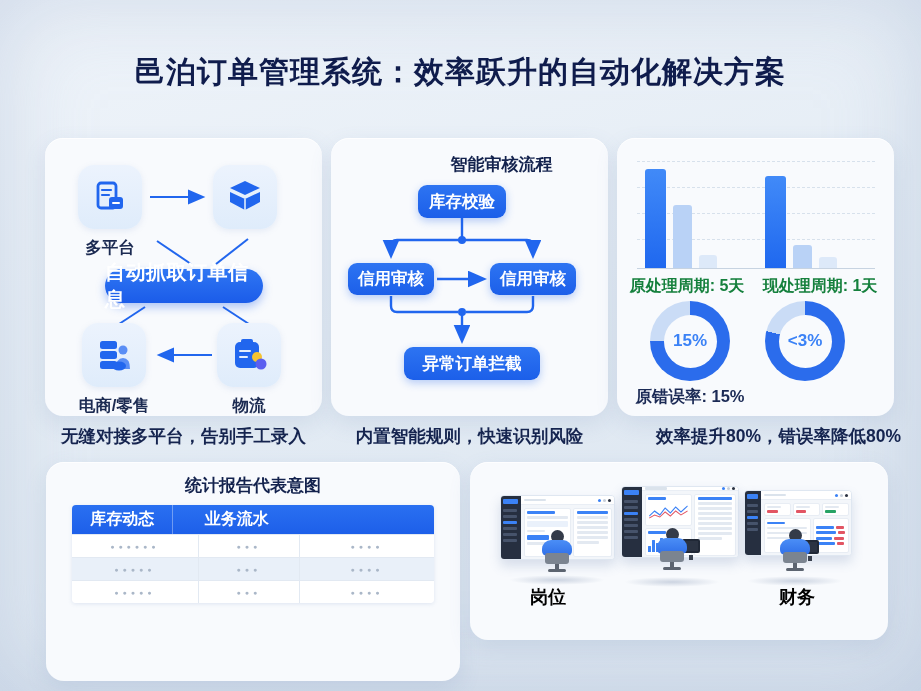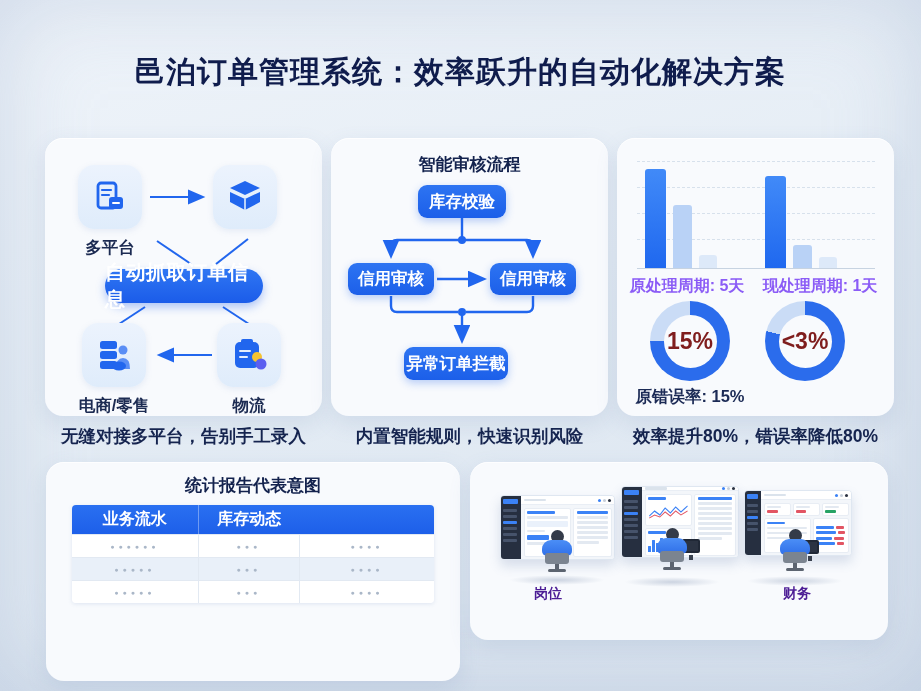--- a/index.html
+++ b/index.html
@@ -12,21 +12,21 @@
   }
   .page-title {
     position:absolute; top:52px; left:0; width:100%; text-align:center;
     font-size:30px; font-weight:900; color:#0f1c4c; letter-spacing:1px;
   }
   .card {
     position:absolute; background:#f8fafd; border-radius:18px;
     box-shadow:0 8px 22px rgba(90,120,170,.14), 0 1px 0 rgba(255,255,255,.8) inset;
   }
   .card1 { left:45px;  top:138px; width:277px; height:278px; }
-  .card2 { left:331px; top:138px; width:277px; height:278px; }
+  .card2 { left:331px; top:138px; width:277px; height:278px;padding-left:32px; }
   .card3 { left:617px; top:138px; width:277px; height:278px; }
   .card4 { left:46px;  top:462px; width:414px; height:219px; }
   .card5 { left:470px; top:462px; width:418px; height:178px; }
   .cap {
     position:absolute; text-align:center; font-size:17.5px; font-weight:700; color:#15244f;
   }
   .cap-row1 { top:424px; width:277px; }
   .in-card-title { position:absolute; width:100%; text-align:center; font-size:17px; font-weight:800; color:#13224d; }
 
   
@@ -52,26 +52,26 @@
     color:#fff; font-size:16.5px; font-weight:700; display:flex; align-items:center; justify-content:center;
     box-shadow:0 3px 8px rgba(28,95,233,.3);
   }
 
   
   .grid-line { position:absolute; left:20px; width:238px; border-top:1.5px dashed #d7e1ec; }
   .base-line { position:absolute; left:20px; width:238px; border-top:1.5px solid #c7d3e1; }
   .bar-group { position:absolute; height:130px; display:flex; align-items:flex-end; gap:7px; }
   .bar { border-radius:3px 3px 0 0; }
   .bar.b0 { width:21px; } .bar.b1 { width:19px; } .bar.b2 { width:18px; }
-  .bar-label { position:absolute; top:138px; text-align:center; font-size:16px; font-weight:700; color:#8b5cf6; }
+  .bar-label { position:absolute; top:138px; text-align:center; font-size:16px; font-weight:700; color:#15803d; }
   .donut { position:absolute; top:163px; width:80px; height:80px; border-radius:50%;
            display:flex; align-items:center; justify-content:center; }
   .donut-hole { width:53px; height:53px; border-radius:50%; background:#f8fafd;
                 display:flex; align-items:center; justify-content:center;
-                font-size:23px; font-weight:800; color:#7f1d1d; }
+                font-size:17px; font-weight:800; color:#3b82f6; }
   .donut-label { position:absolute; top:248px; text-align:center; font-size:16.5px; font-weight:700; color:#1b2a55; }
 
   
   .report-table { position:absolute; left:26px; top:43px; width:362px; border-radius:4px; overflow:hidden;
                   box-shadow:0 1px 4px rgba(110,140,190,.18); }
   .rt-head { display:flex; background:linear-gradient(180deg,#2a70f1,#1d5fe9); height:29px; }
   .rt-head .hc { display:flex; align-items:center; justify-content:center; color:#fff;
                  font-size:16px; font-weight:700; border-right:1px solid rgba(255,255,255,.35); }
   .rt-head .hc:last-child { border-right:none; }
   .rt-row { display:flex; height:23px; background:#fff; }
@@ -114,21 +114,21 @@
   .person { position:absolute; width:44px; }
   .p-head { width:13px; height:13px; border-radius:50%; background:#343b49; margin:0 auto; }
   .p-body { width:30px; height:16px; background:linear-gradient(180deg,#4b8ef6,#2f6fe8);
             border-radius:9px 9px 5px 5px; margin:-3px auto 0; }
   .p-chair { width:24px; height:11px; background:#7b8490; border-radius:3px; margin:-3px auto 0; }
   .p-stem { width:4px; height:5px; background:#5c6470; margin:0 auto; }
   .p-base { width:18px; height:3px; background:#5c6470; border-radius:2px; margin:0 auto; }
   .monitor { position:absolute; width:18px; height:14px; background:#2b3342; border:2px solid #202836;
              border-radius:2px; }
   .monitor::after { content:""; position:absolute; left:5px; top:14px; width:4px; height:5px; background:#39414f; }
-  .ws-label { position:absolute; text-align:center; font-size:14px; font-weight:800; color:#4c1d95; }
+  .ws-label { position:absolute; text-align:center; font-size:18px; font-weight:800; color:#000000; }
 </style>
 </head>
 <body>
 
 <div class="stage">
 
   <h1 class="page-title">邑泊订单管理系统：效率跃升的自动化解决方案</h1>
 
   <div class="card card1">
     <svg class="flow-svg" width="277" height="278">
@@ -210,21 +210,21 @@
       <line x1="106" y1="141" x2="150" y2="141" stroke="#2166ee" stroke-width="2.4" marker-end="url(#ah2)"></line>
       <path d="M60,158 V168 Q60,174 66,174 H127" fill="none" stroke="#2166ee" stroke-width="2.4"></path>
       <path d="M202,158 V168 Q202,174 196,174 H135" fill="none" stroke="#2166ee" stroke-width="2.4"></path>
       <circle cx="131" cy="174" r="4" fill="#2166ee"></circle>
       <line x1="131" y1="174" x2="131" y2="200" stroke="#2166ee" stroke-width="2.4" marker-end="url(#ah2)"></line>
     </svg>
 
     <div class="node" style="left:87px; top:47px; width:88px; height:33px;">库存校验</div>
     <div class="node" style="left:17px; top:125px; width:86px; height:32px;">信用审核</div>
     <div class="node" style="left:159px; top:125px; width:86px; height:32px;">信用审核</div>
-    <div class="node" style="left:73px; top:209px; width:104px; height:33px;">异常订单拦截</div>
+    <div class="node" style="left:73px; top:209px; width:136px; height:33px;">异常订单拦截</div>
   </div>
   <div class="cap cap-row1" style="left:331px;">内置智能规则，快速识别风险</div>
 
   <div class="card card3">
     <div class="grid-line" style="top:23px;"></div>
     <div class="grid-line" style="top:49px;"></div>
     <div class="grid-line" style="top:75px;"></div>
     <div class="grid-line" style="top:101px;"></div>
     <div class="base-line" style="top:130px;"></div>
 
@@ -244,29 +244,29 @@
 
     <div class="donut" style="left: 33px; background: conic-gradient(rgb(43, 108, 236) 0deg, rgb(43, 108, 236) 75%, rgb(202, 220, 246) 75%, rgb(202, 220, 246) 100%);">
       <div class="donut-hole">15%</div>
     </div>
     <div class="donut" style="left: 148px; background: conic-gradient(rgb(43, 108, 236) 0deg, rgb(43, 108, 236) 79%, rgb(202, 220, 246) 79%, rgb(202, 220, 246) 100%);">
       <div class="donut-hole">&lt;3%</div>
     </div>
 
     <div class="donut-label" style="left:0px; width:146px;">原错误率: 15%</div>
   </div>
-  <div class="cap cap-row1" style="left:617px;">效率提升80%，错误率降低80%</div>
+  <div class="cap cap-row1" style="left:640px;">效率提升80%，错误率降低80%</div>
 
   <div class="card card4">
     <div class="in-card-title" style="top:12px;">统计报告代表意图</div>
 
     <div class="report-table">
       <div class="rt-head">
+        <div class="hc c2">库存动态</div>
         <div class="hc c1">业务流水</div>
-        <div class="hc c2">库存动态</div>
       </div>
       <div class="rt-row">
         <div class="rc c1">●●●●●●</div>
         <div class="rc c2">●●●</div>
         <div class="rc c3">●●●●</div>
       </div>
       <div class="rt-row alt">
         <div class="rc c1">●●●●●</div>
         <div class="rc c2">●●●</div>
         <div class="rc c3">●●●●</div>

